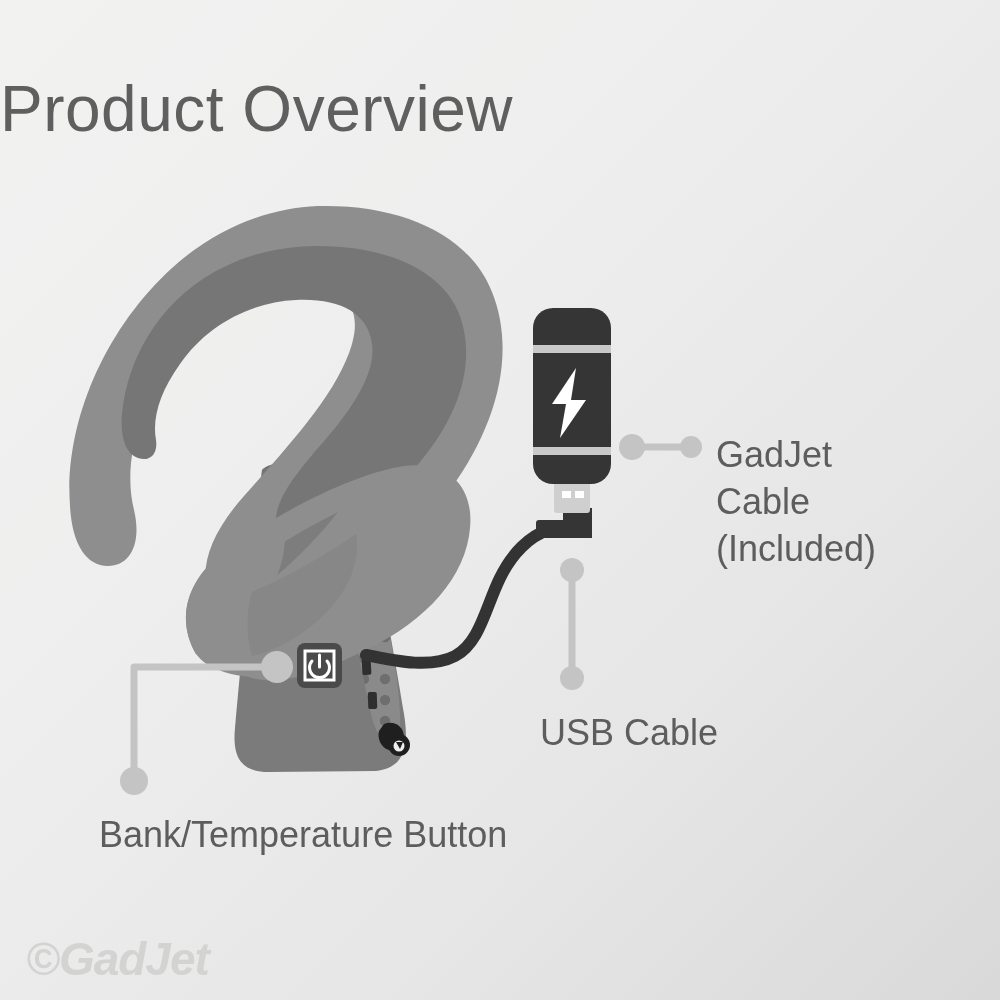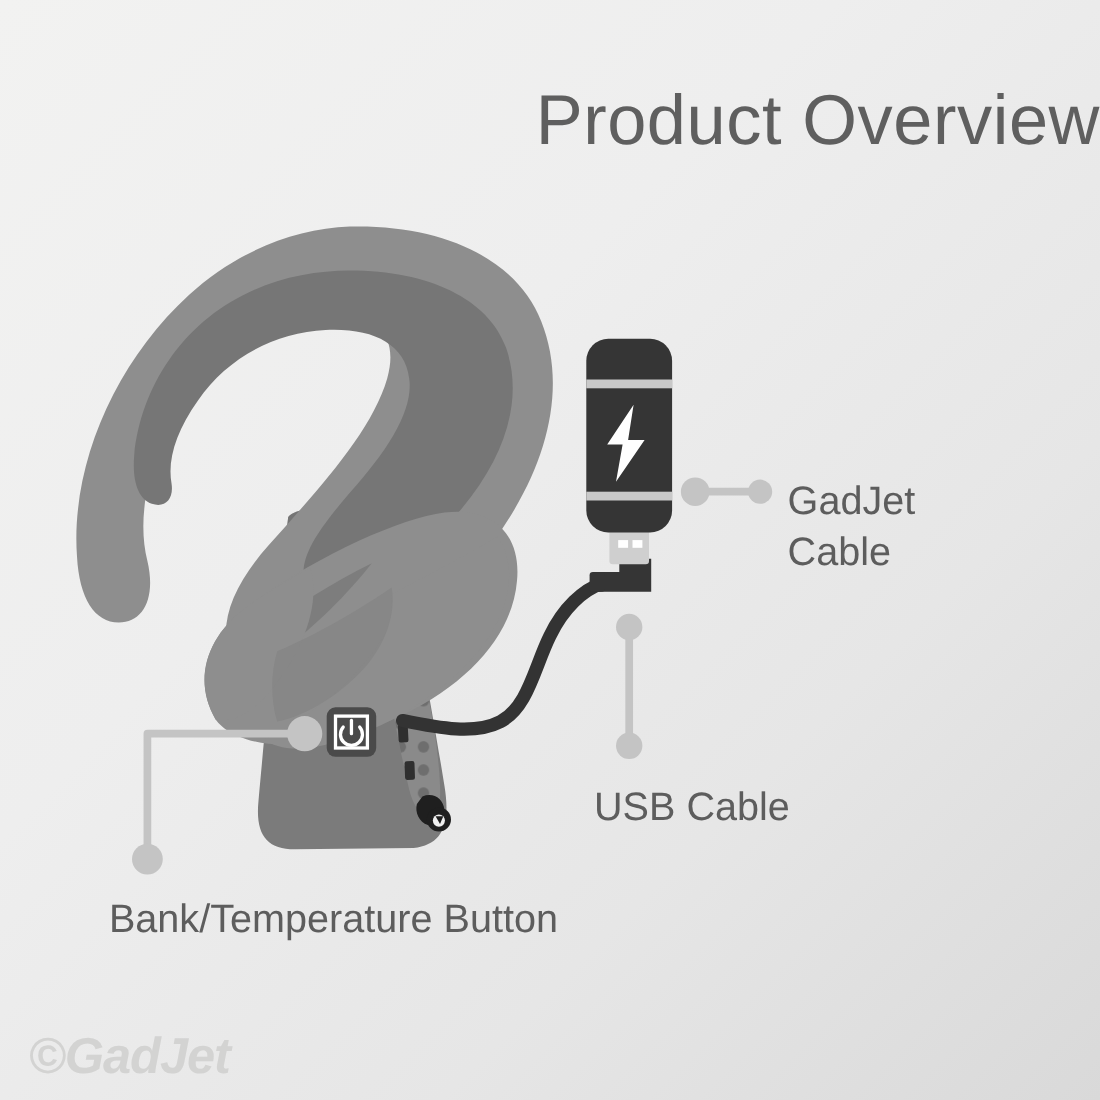--- a/index.html
+++ b/index.html
@@ -28,21 +28,21 @@
   }
   .txt {
     position: absolute;
     white-space: pre;
     font-family: "Liberation Sans", sans-serif;
   }
   #title {
     left: 0;
     top: 72px;
     width: 1000px;
-    text-align: right;
+    text-align: left;
     font-size: 64px;
     font-weight: 300;
     letter-spacing: 0.5px;
     color: #5f5f5f;
   }
   #label-powerbank {
     left: 716px;
     top: 384px;
     width: 270px;
     font-size: 36px;
@@ -258,21 +258,21 @@
 
     <g>
       <path d="M277 667 L134 667 L134 781" fill="none" stroke="#c4c4c4" stroke-width="7" stroke-linejoin="round"></path>
       <circle cx="277" cy="667" r="16" fill="#c4c4c4"></circle>
       <circle cx="134" cy="781" r="14" fill="#c4c4c4"></circle>
     </g>
   </svg>
 
   <div class="txt" id="title">Product Overview</div>
 
-  <div class="txt" id="label-powerbank"><br><span>GadJet</span><br><span>Cable</span><br></div>
+  <div class="txt" id="label-powerbank"><br><span>GadJet</span><br><span>Cable</span><br><span>(Included)</span></div>
 
   <div class="txt" id="label-usb">USB Cable</div>
 
   <div class="txt" id="label-button">Bank/Temperature Button</div>
 
   <div class="txt" id="watermark">©GadJet</div>
 
 </div>
 
 </body></html>

